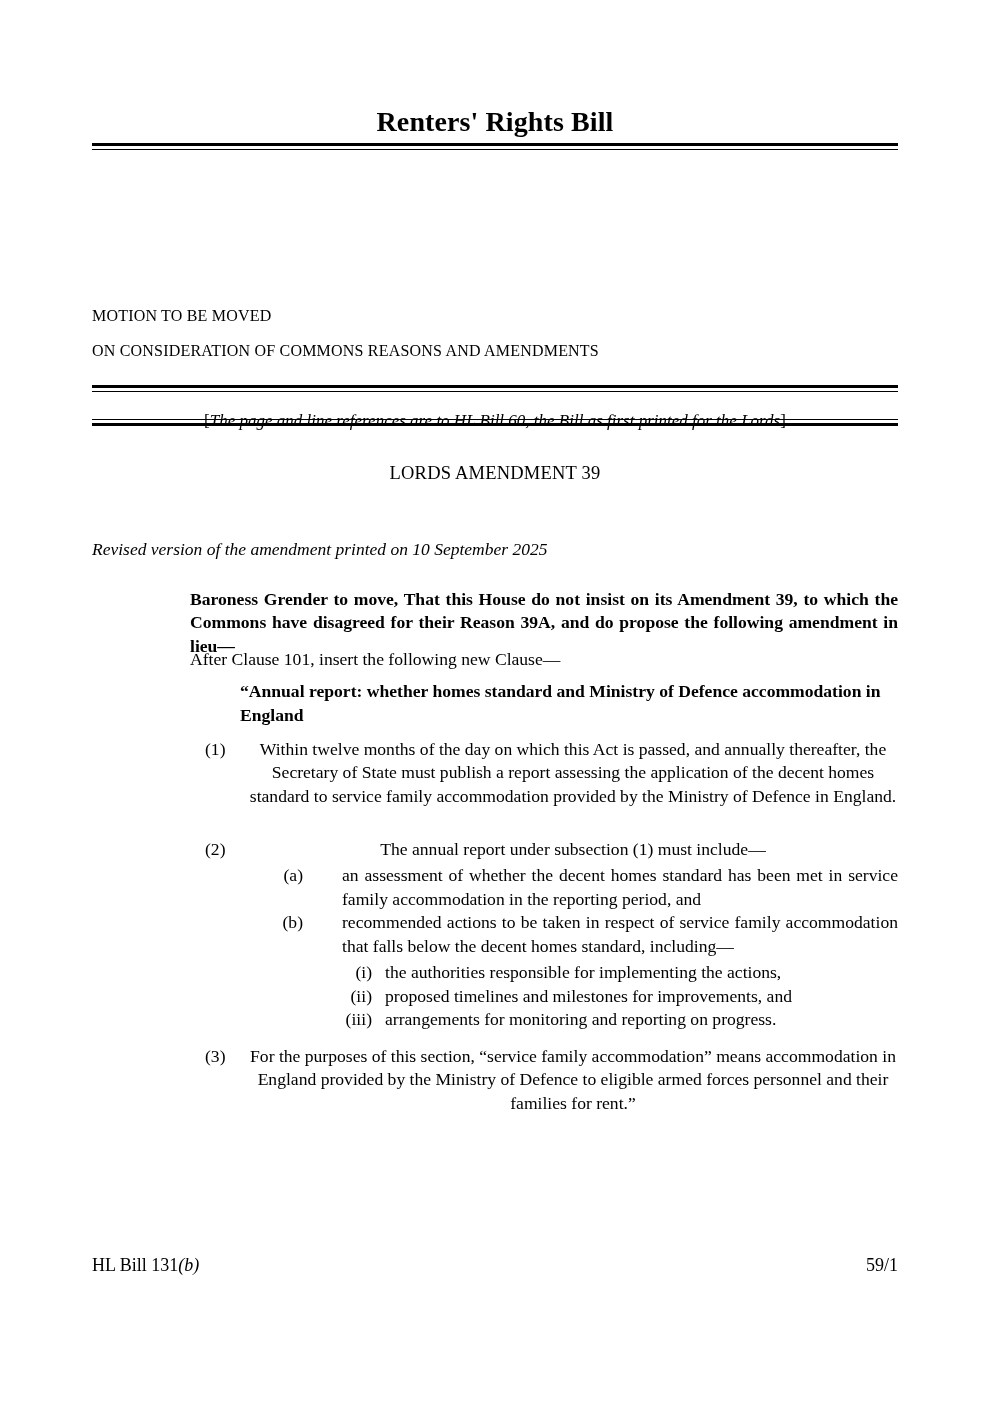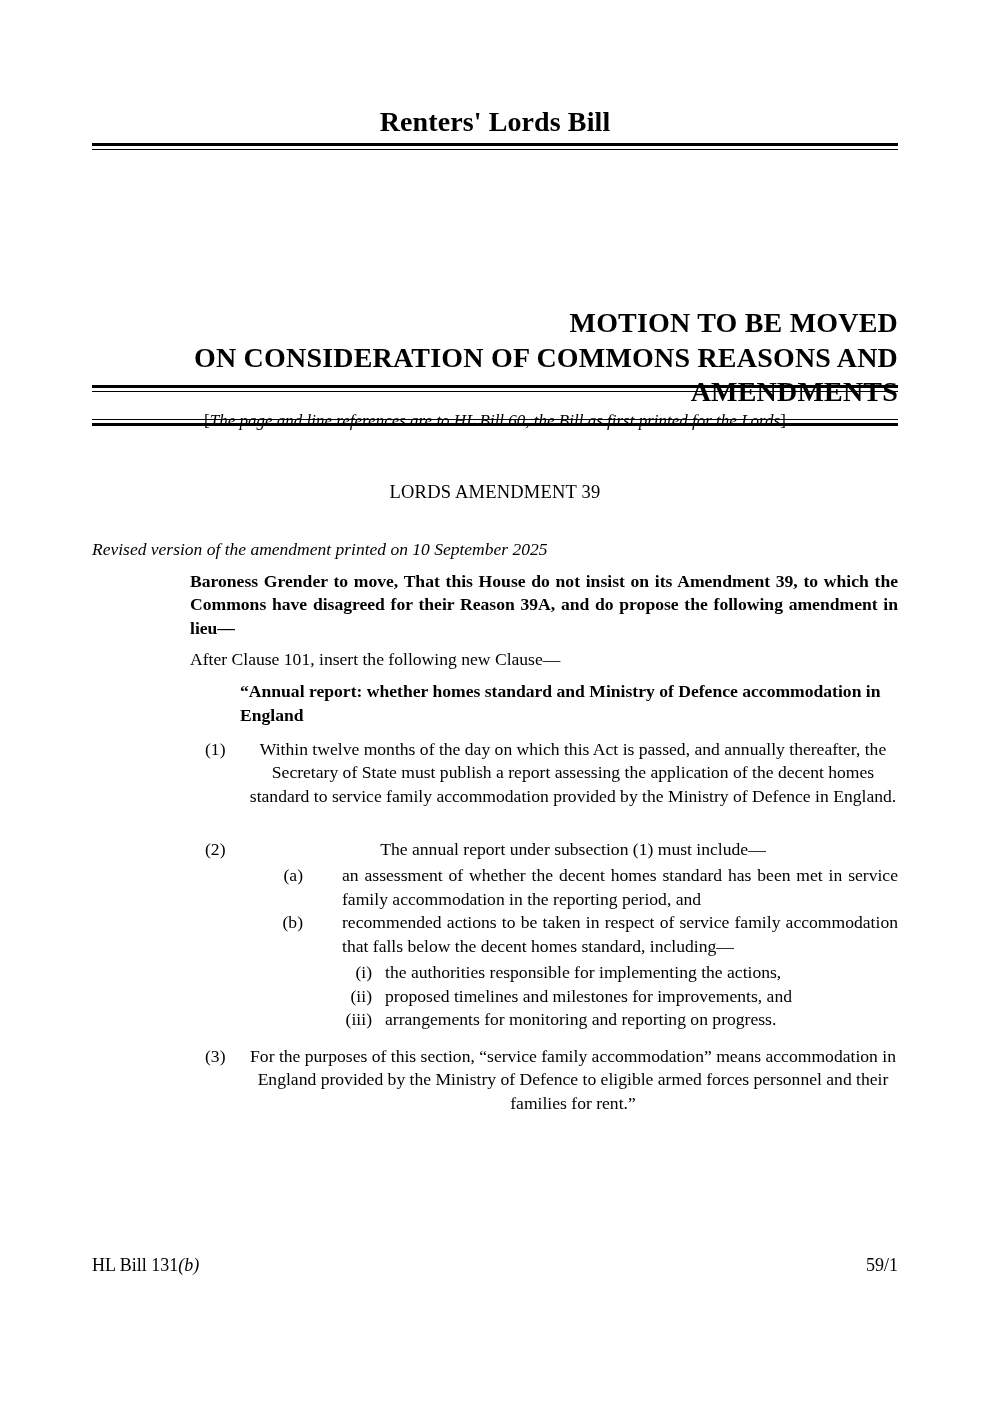--- a/index.html
+++ b/index.html
@@ -60,41 +60,40 @@
   .rule-double-top   { top: 143px; }
   .rule-double-top2  { top: 149px; }
 
   .rule-note-a { top: 385px; }
   .rule-note-b { top: 391px; }
   .rule-note-c { top: 419px; }
   .rule-note-d { top: 423px; }
 
   
   .motion-heading {
-    text-align: right;
-    font-size: 28px;
+    text-align: left;
+    font-size: 16px;
     line-height: 1.2;
     letter-spacing: 0.2px;
-    font-weight: bold;
   }
   .motion-1 { top: 306px; }
   .motion-2 { top: 341px; }
 
   
   .page-note {
     top: 410px;
     text-align: center;
     font-size: 17px;
     line-height: 1.25;
   }
   .page-note .it { font-style: italic; }
 
   
   .amendment-no {
-    top: 482px;
+    top: 463px;
     text-align: center;
     font-size: 18.5px;
     letter-spacing: 0.2px;
   }
 
   
   .revised-note {
     top: 539px;
     text-align: left;
     font-size: 17.5px;
@@ -102,21 +101,21 @@
   }
 
   
   .col {
     position: absolute;
     left: 190px;
     width: 708px;
   }
 
   .motion-para {
-    top: 570px;
+    top: 588px;
     font-weight: bold;
     font-size: 17.6px;
     line-height: 1.33;
     text-align: justify;
     text-justify: inter-word;
     hyphens: none;
   }
 
   .insert-line {
     top: 648px;
@@ -207,21 +206,21 @@
     position: absolute;
     right: 0;
     top: 0;
   }
 </style>
 </head>
 <body>
 
 <div class="page">
 
-  <div class="band doc-title">Renters' Lords Bill</div>
+  <div class="band doc-title">Renters' Rights Bill</div>
 
   <div class="rule-thick rule-double-top"></div>
   <div class="rule-thin rule-double-top2"></div>
 
   <div class="band motion-heading motion-1">MOTION TO BE MOVED</div>
   <div class="band motion-heading motion-2">ON CONSIDERATION OF COMMONS REASONS AND AMENDMENTS</div>
 
   <div class="rule-thick rule-note-a"></div>
   <div class="rule-thin rule-note-b"></div>
 

